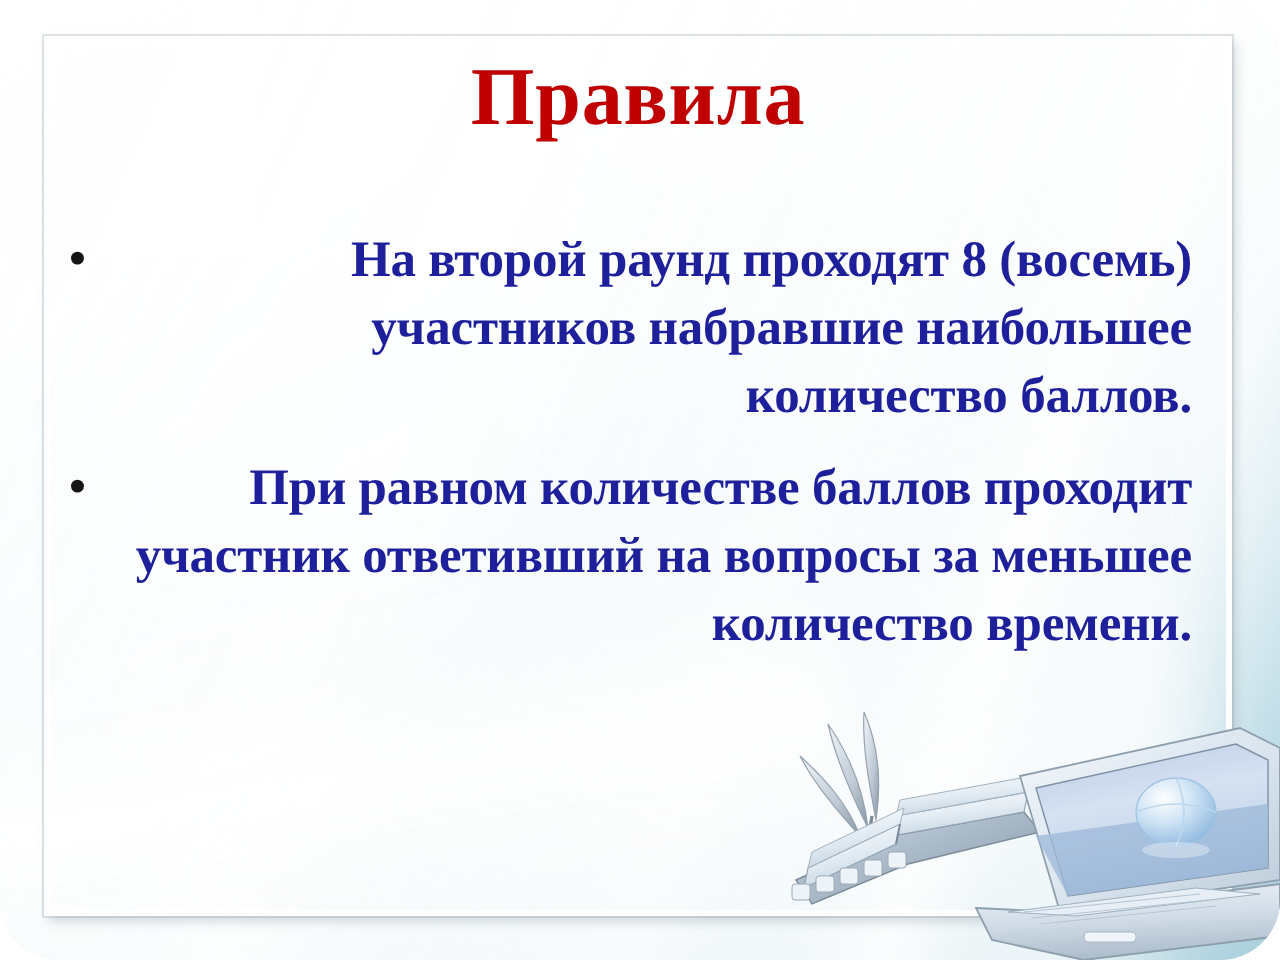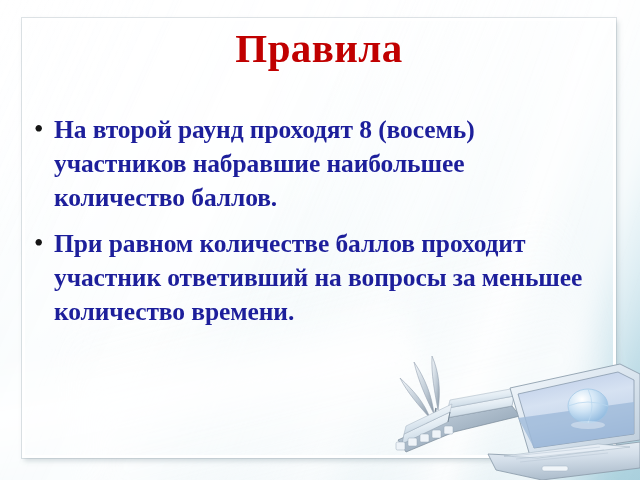--- a/index.html
+++ b/index.html
@@ -14,20 +14,21 @@
     overflow: hidden;
     font-family: "Liberation Serif", "DejaVu Serif", serif;
     background: linear-gradient(157deg,
         #ffffff 0%,
         #fdfeff 22%,
         #f2f9fb 40%,
         #e2f1f5 56%,
         #cfe6ee 72%,
         #b9d9e4 88%,
         #a9d0dd 100%);
+    border-radius: 30px;
   }
 
   
   .wave {
     position: absolute;
     pointer-events: none;
   }
   .w1 {
     left: -120px; top: -220px;
     width: 620px; height: 1000px;
@@ -140,20 +141,21 @@
     text-align: left;
   }
   .bullet-text {
     flex: 1 1 auto;
     color: #1D1F9B;
     font-size: 25.5px;
     font-weight: bold;
     line-height: 34px;
     letter-spacing: -0.1px;
     padding-right: 6px;
+    text-align: right;
   }
 
   
   #artwork {
     position: absolute;
     right: 0px; bottom: 0px;
     width: 248px; height: 132px;
     pointer-events: none;
   }
 </style>

